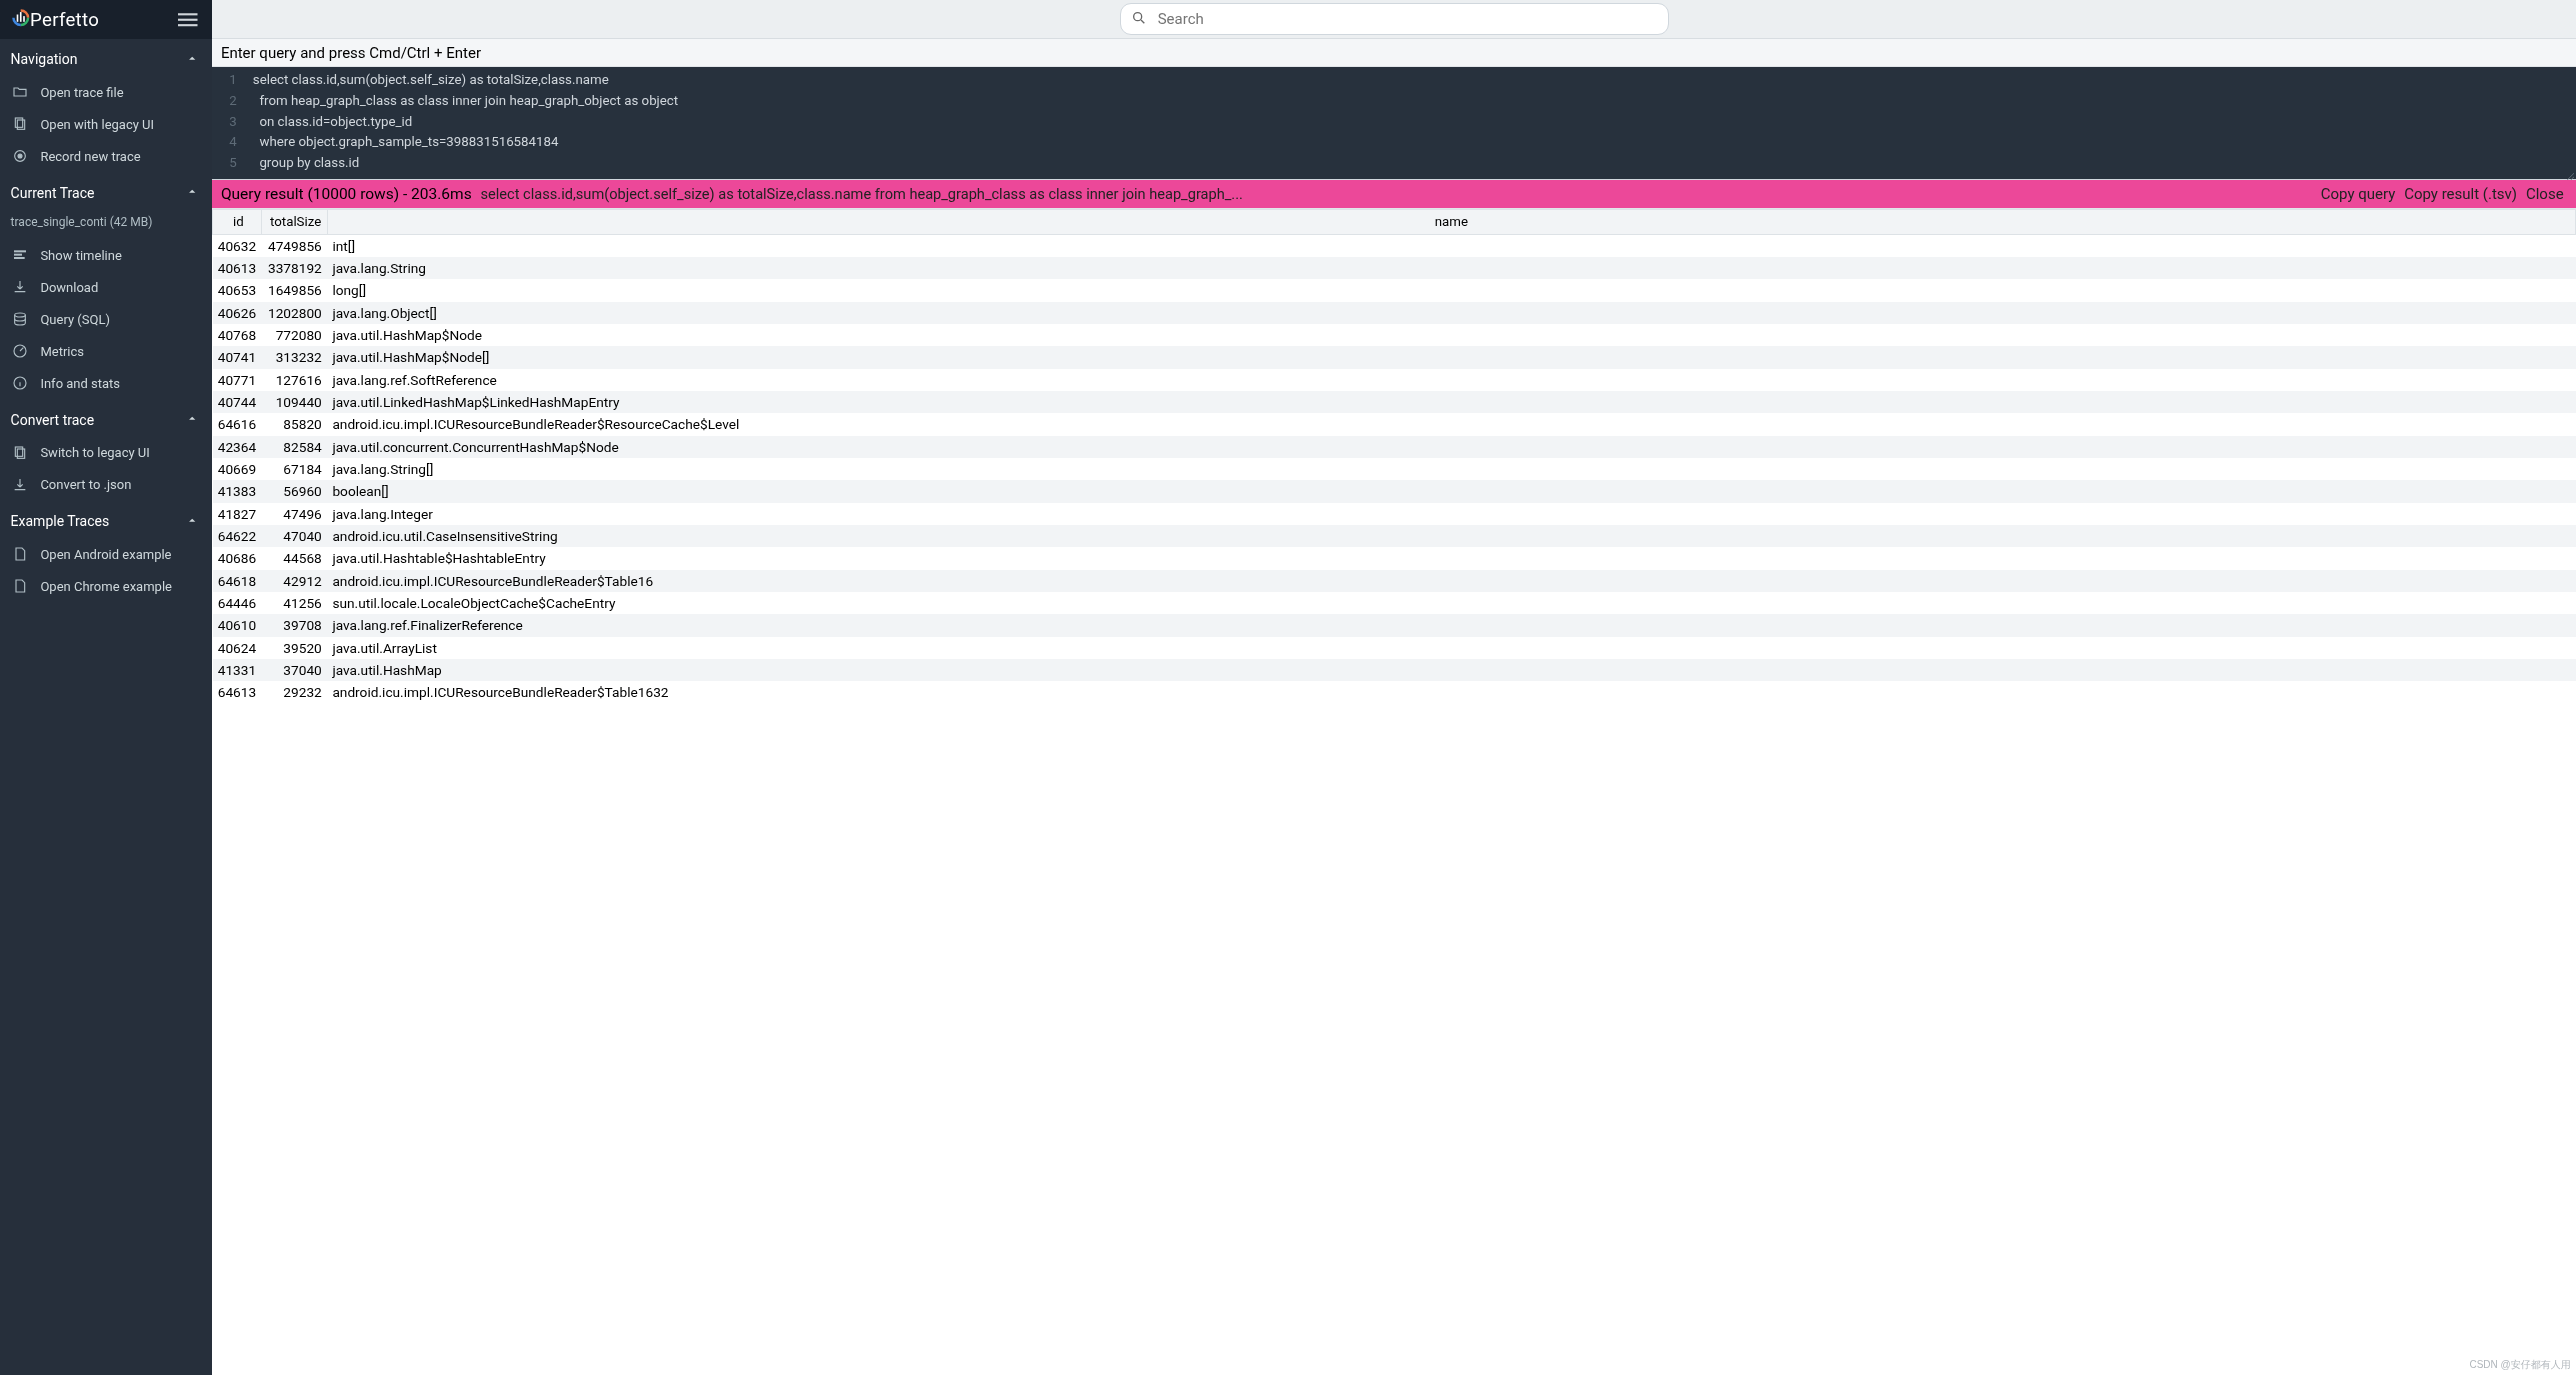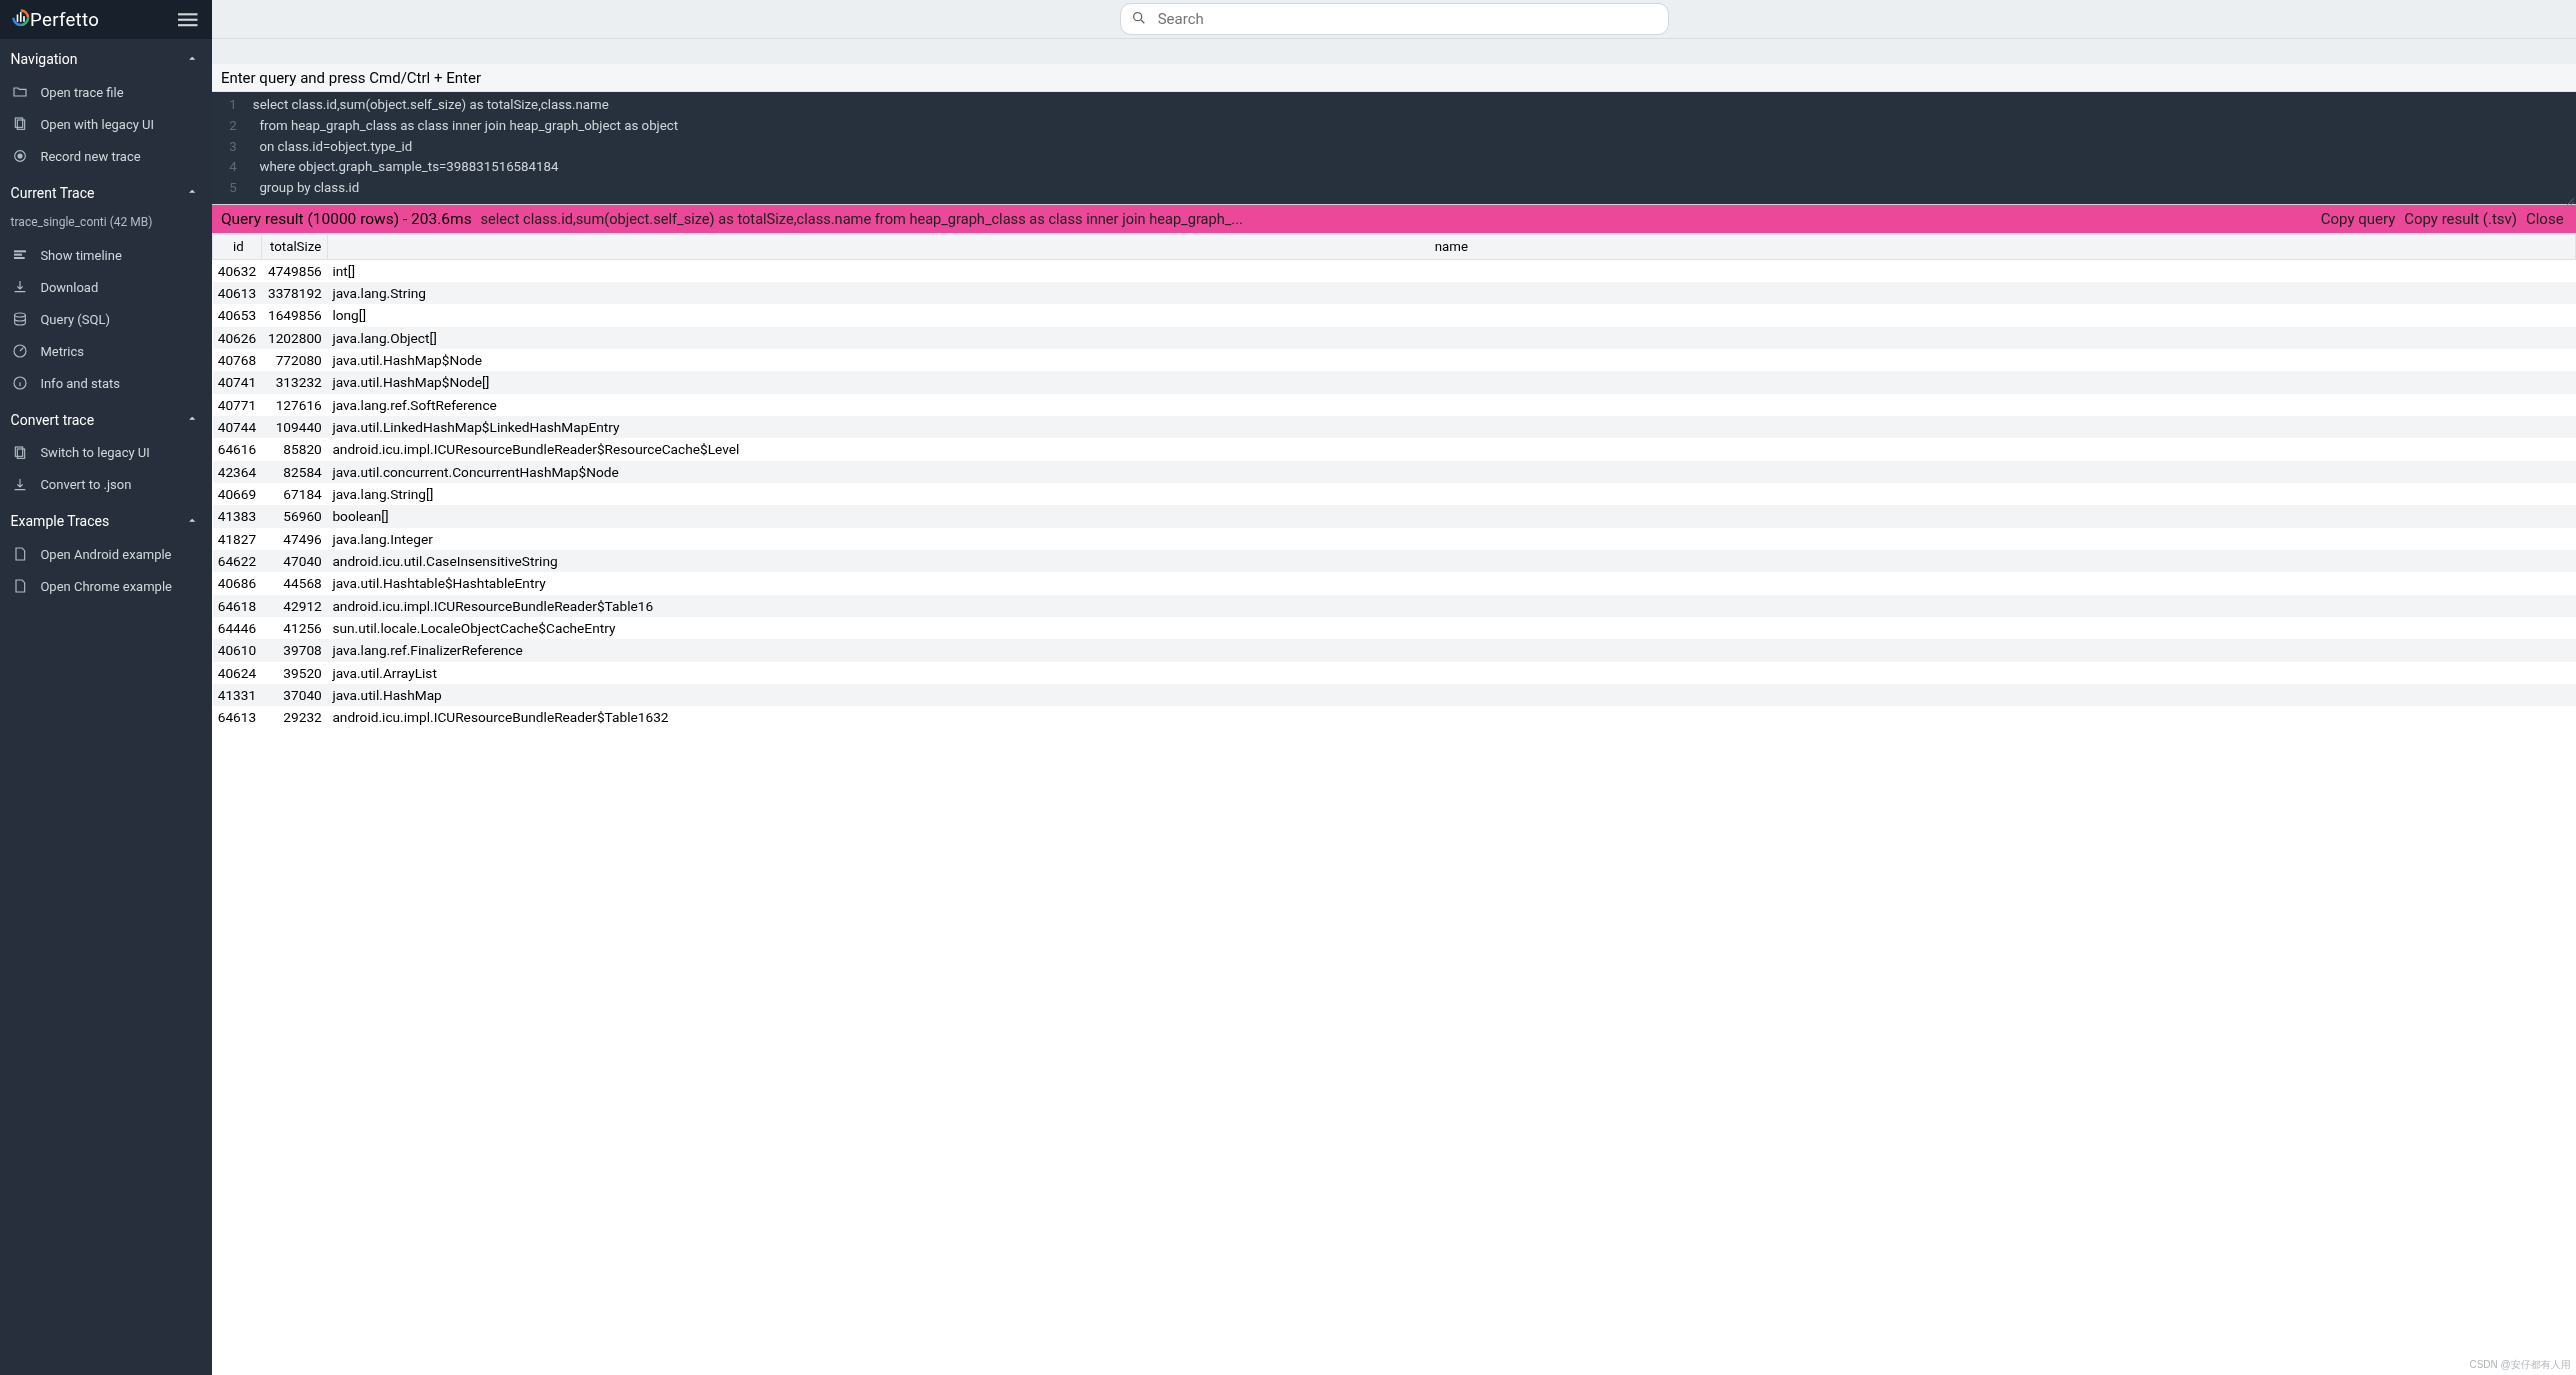--- a/index.html
+++ b/index.html
@@ -18,21 +18,21 @@
 .trace-file { padding:5.3px 10.6px 10.6px 10.6px; font-size:12px; color:#b0bec5; }
 .chev svg { width:12.4px; height:12.4px; }
 
 
 .main { flex:1; display:flex; flex-direction:column; min-width:0; }
 .toolbar { height:39px; background:#eceff1; display:flex; align-items:center; justify-content:center; border-bottom:0.9px solid #d8dde1; }
 .search { width:549px; height:32px; background:#fff; border:0.9px solid #d0d7dd; border-radius:11px; display:flex; align-items:center; padding:0 10.6px; }
 .search input { border:none; outline:none; flex:1; font-size:15px; background:transparent; color:#555; }
 .search .sicon { margin-right:10.6px; color:#555; }
 
-.query-label { padding:5.3px 8.9px 3.5px 8.9px; font-size:15px; background:#f4f6f8; border-bottom:0.9px solid #e1e5e9;margin-top:25px; }
+.query-label { padding:5.3px 8.9px 3.5px 8.9px; font-size:15px; background:#f4f6f8; border-bottom:0.9px solid #e1e5e9; }
 .editor { background:#27313d; color:#d0d6dc; font-family: "Roboto Mono", Menlo, Consolas, monospace; font-size:13.3px; line-height:1.55; padding:3.5px 5.3px 5.3px 5.3px; border-bottom:0.9px solid #cfd6dc; position:relative; }
 .editor .row { display:flex; white-space:pre; }
 .editor .ln { width:19.5px; text-align:right; color:#5e6b77; margin-right:16px; user-select:none; }
 
 .result-bar { display:flex; align-items:flex-start; gap:8.9px; padding:5.3px 12.4px 5.3px 8.9px; background:#ec4899; font-size:15.5px; border-bottom:0.9px solid #e2e6ea; white-space:nowrap; }
 .result-bar .title { font-weight:400; }
 .result-bar .sql { flex:1; overflow:hidden; text-overflow:ellipsis; font-size:14.6px; color:#222; }
 .result-bar .link { color:#222; cursor:pointer; font-size:15px; }
 
 .table-wrap { flex:1; overflow:auto; background:#fff; font-family: "Roboto Mono", Menlo, Consolas, monospace; font-size:13.7px; line-height:1.5; }

